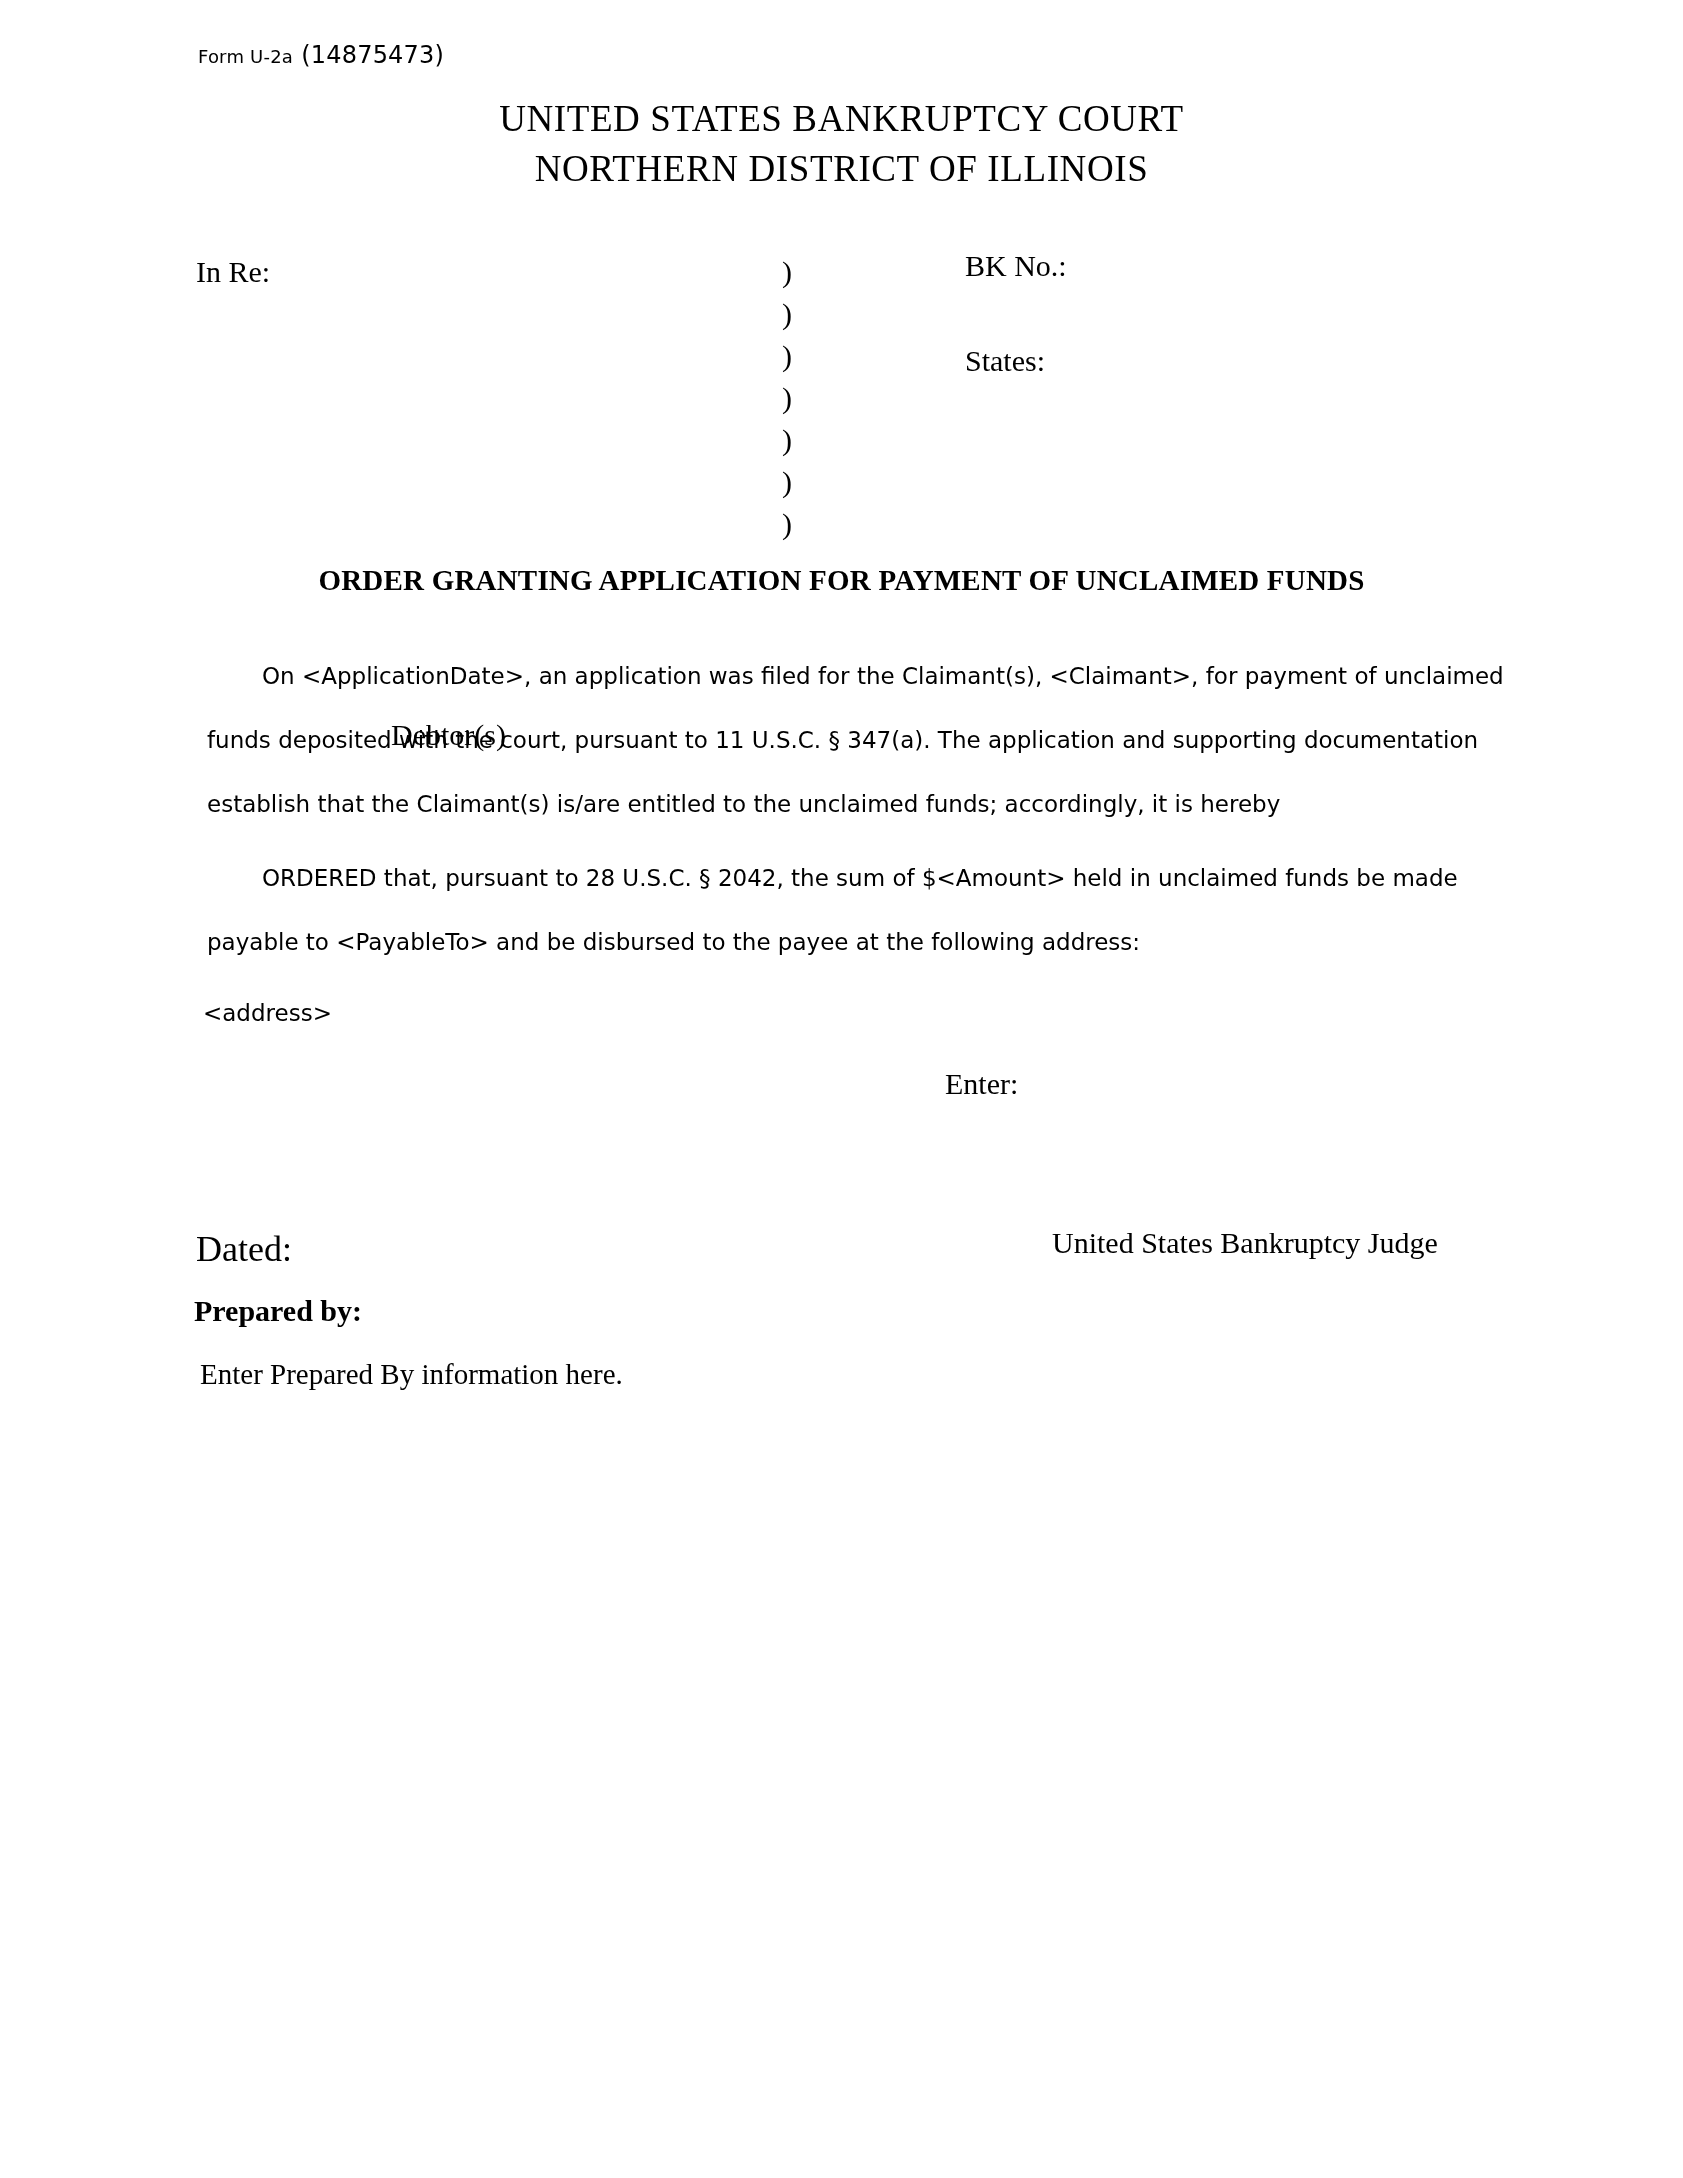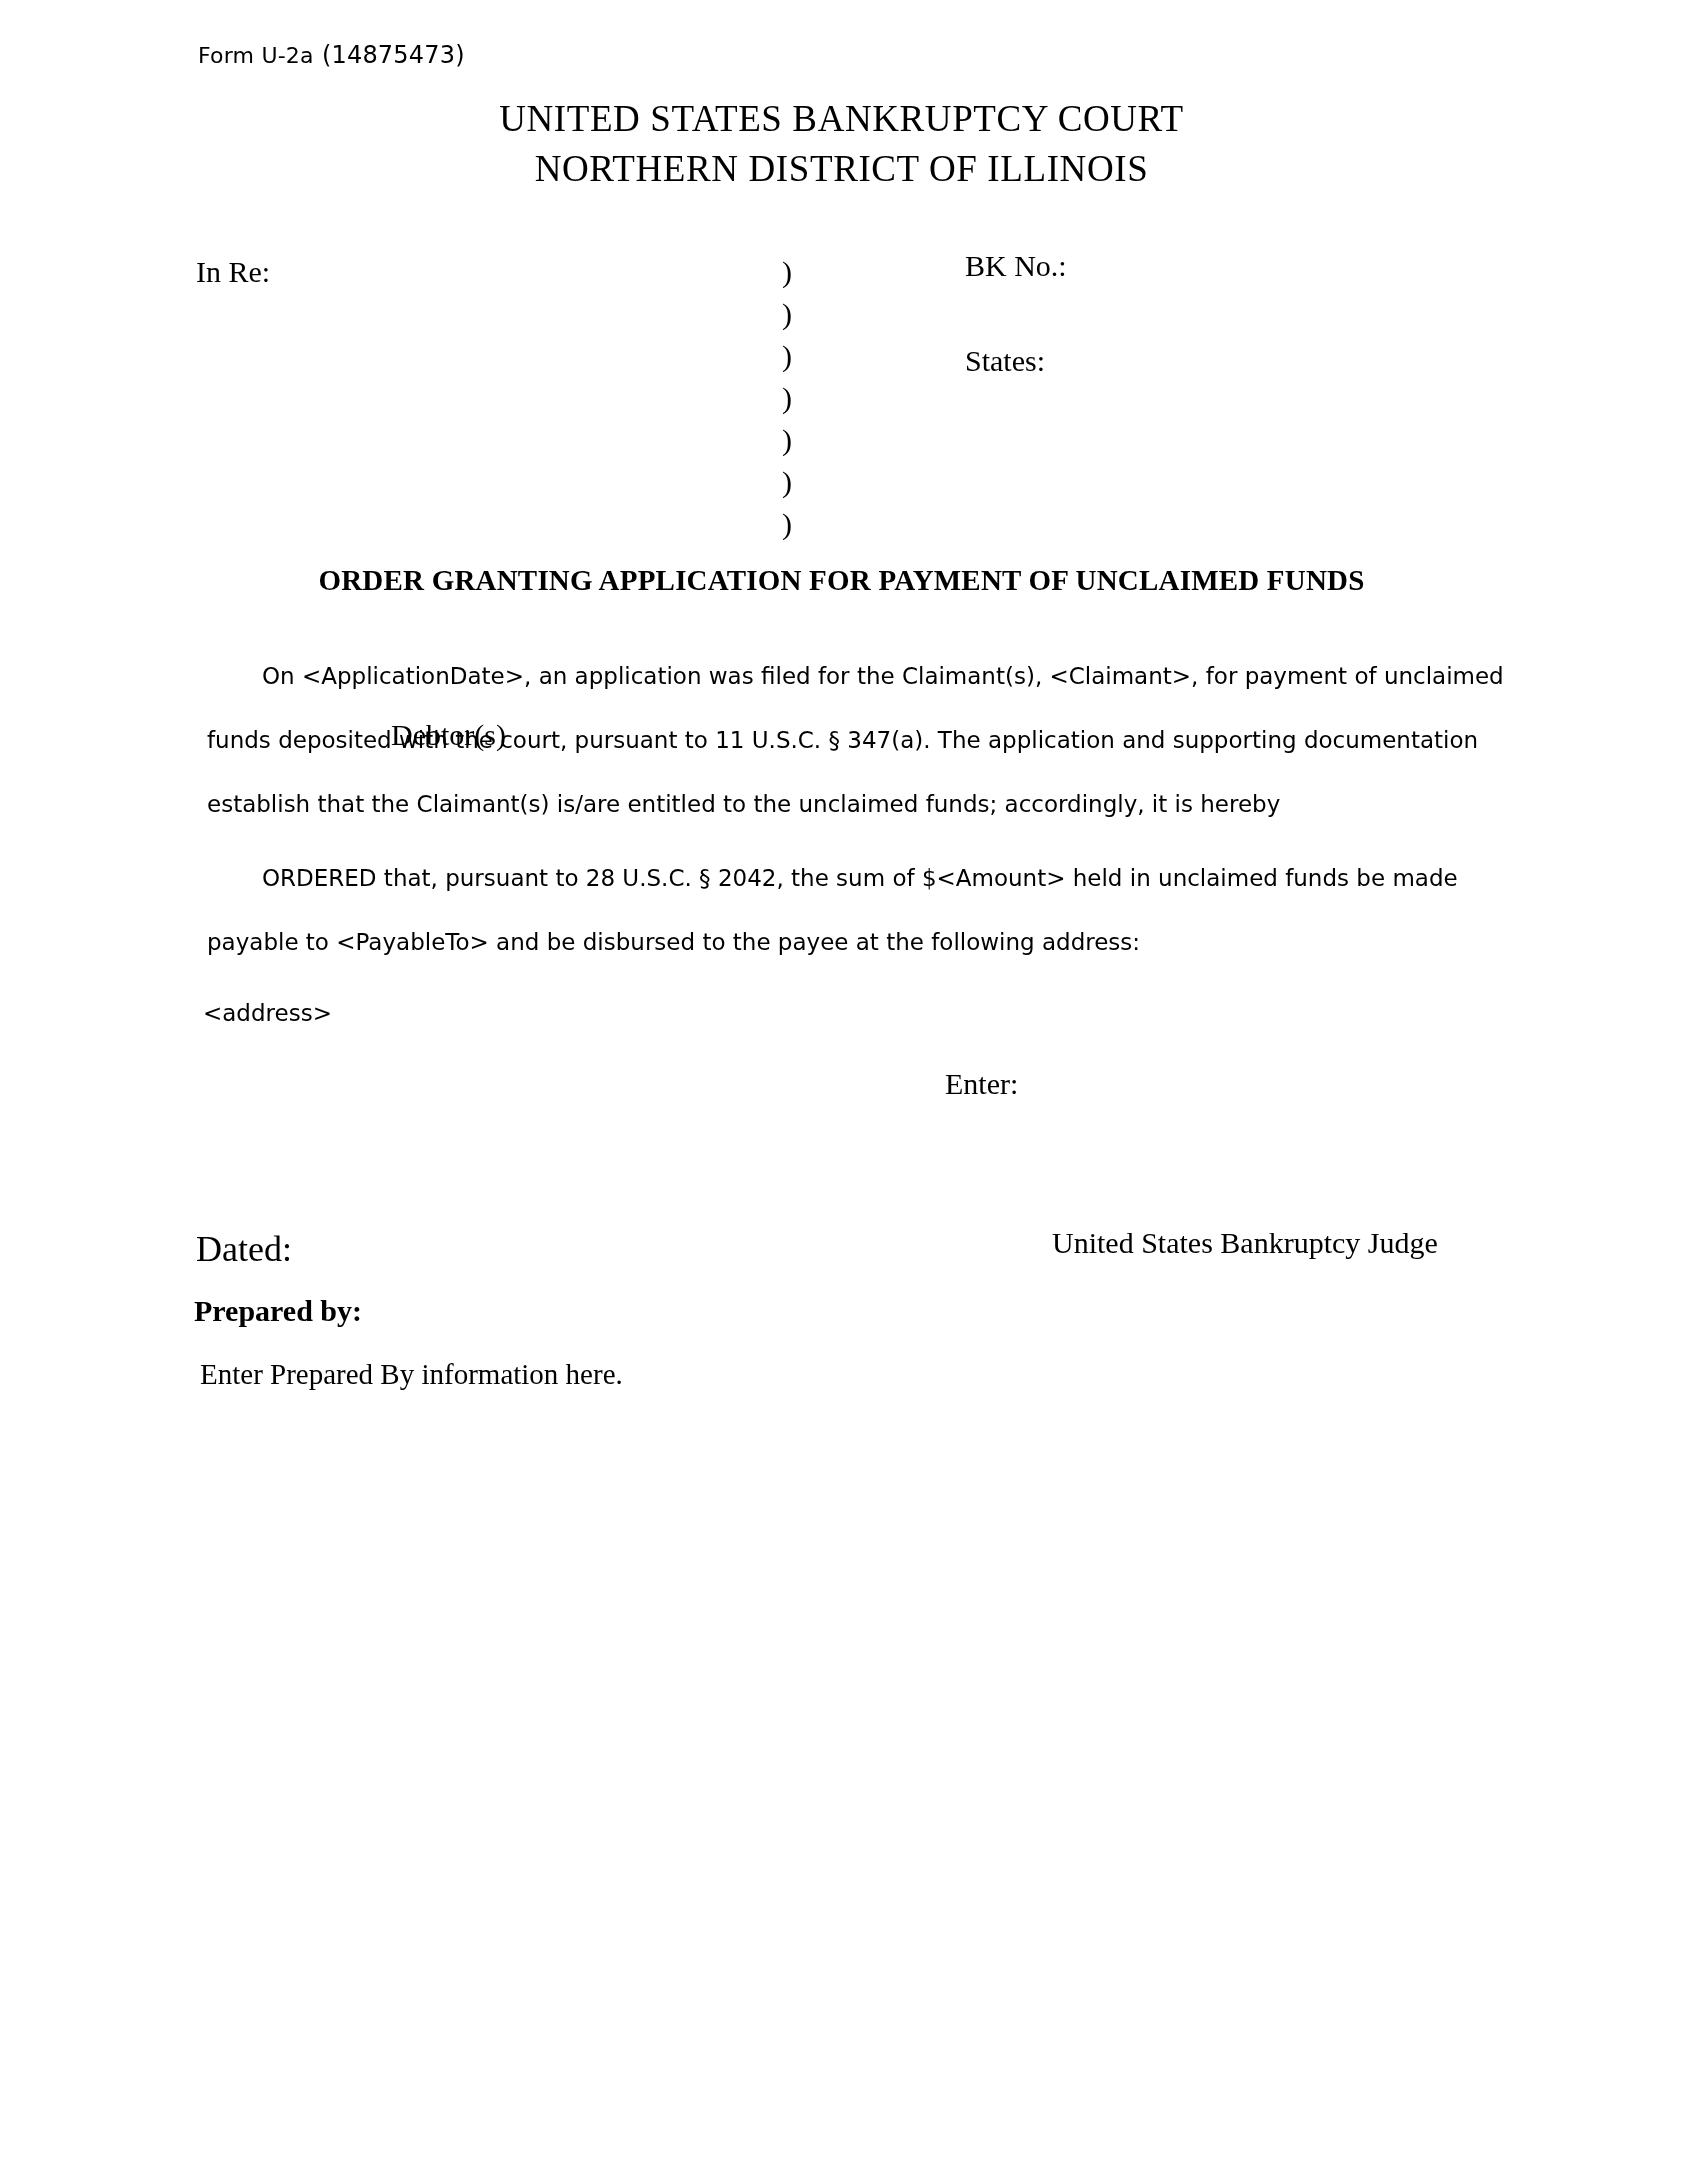--- a/index.html
+++ b/index.html
@@ -26,21 +26,21 @@
   
   .form-line {
     position: absolute;
     top: 40px;
     left: 198px;
     font-family: "DejaVu Sans", sans-serif;
     font-size: 25px;
     letter-spacing: 0.2px;
     white-space: nowrap;
   }
-  .form-line .form-id { font-size: 22px; }
+  .form-line .form-id { font-size: 18px; }
   .form-line .form-rev { font-size: 24px; }
 
   
   .court-heading {
     position: absolute;
     top: 94px;
     left: 0;
     width: 1683px;
     text-align: center;
     font-size: 37px;

